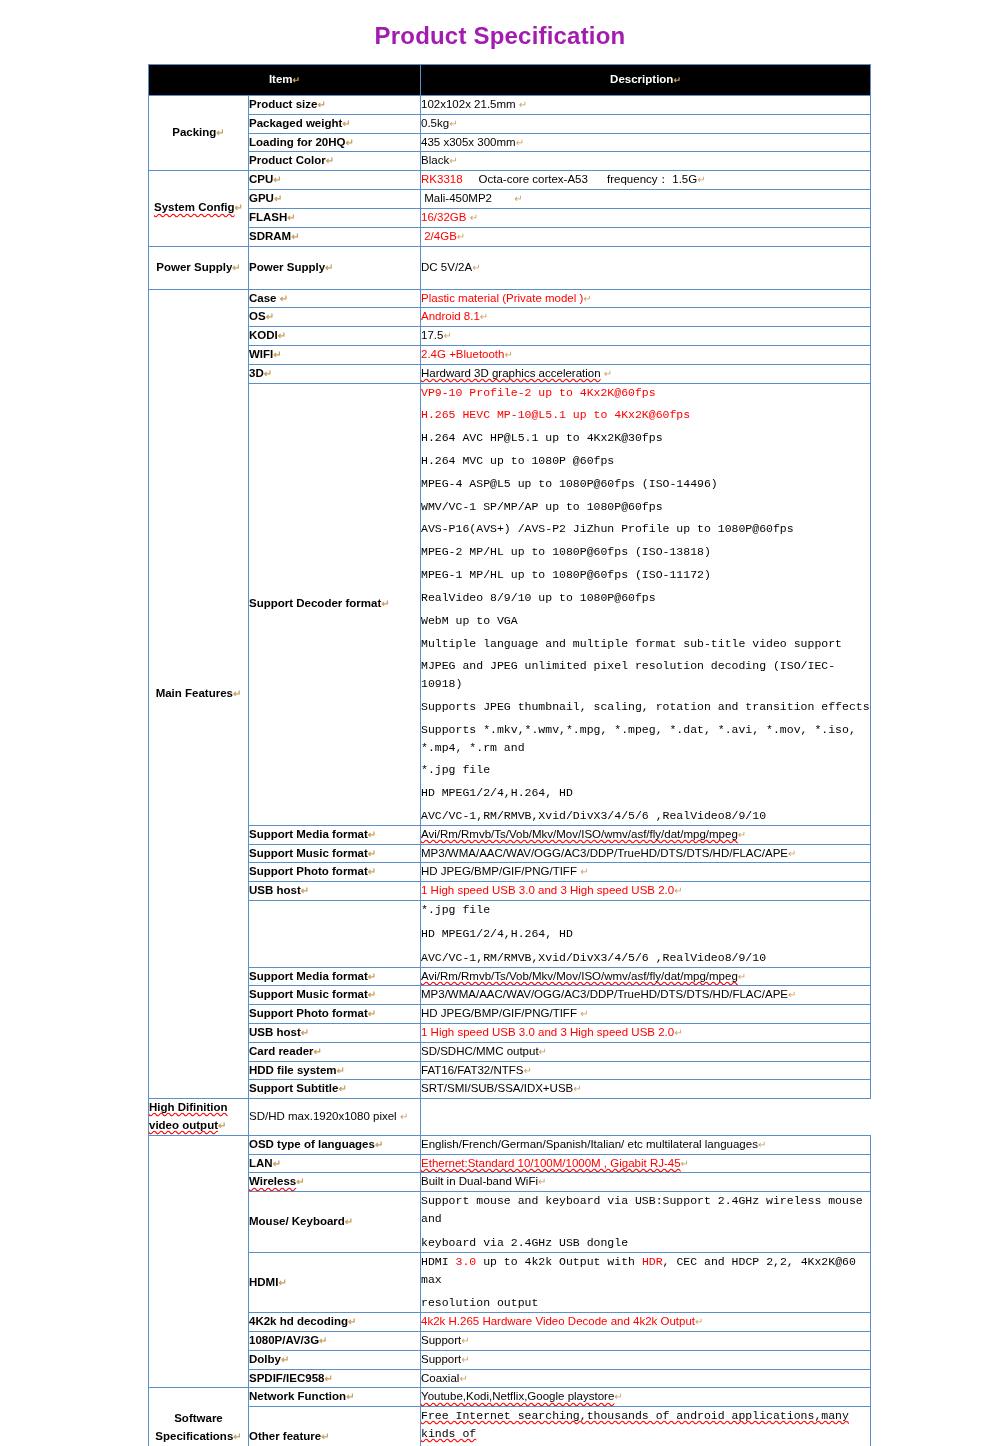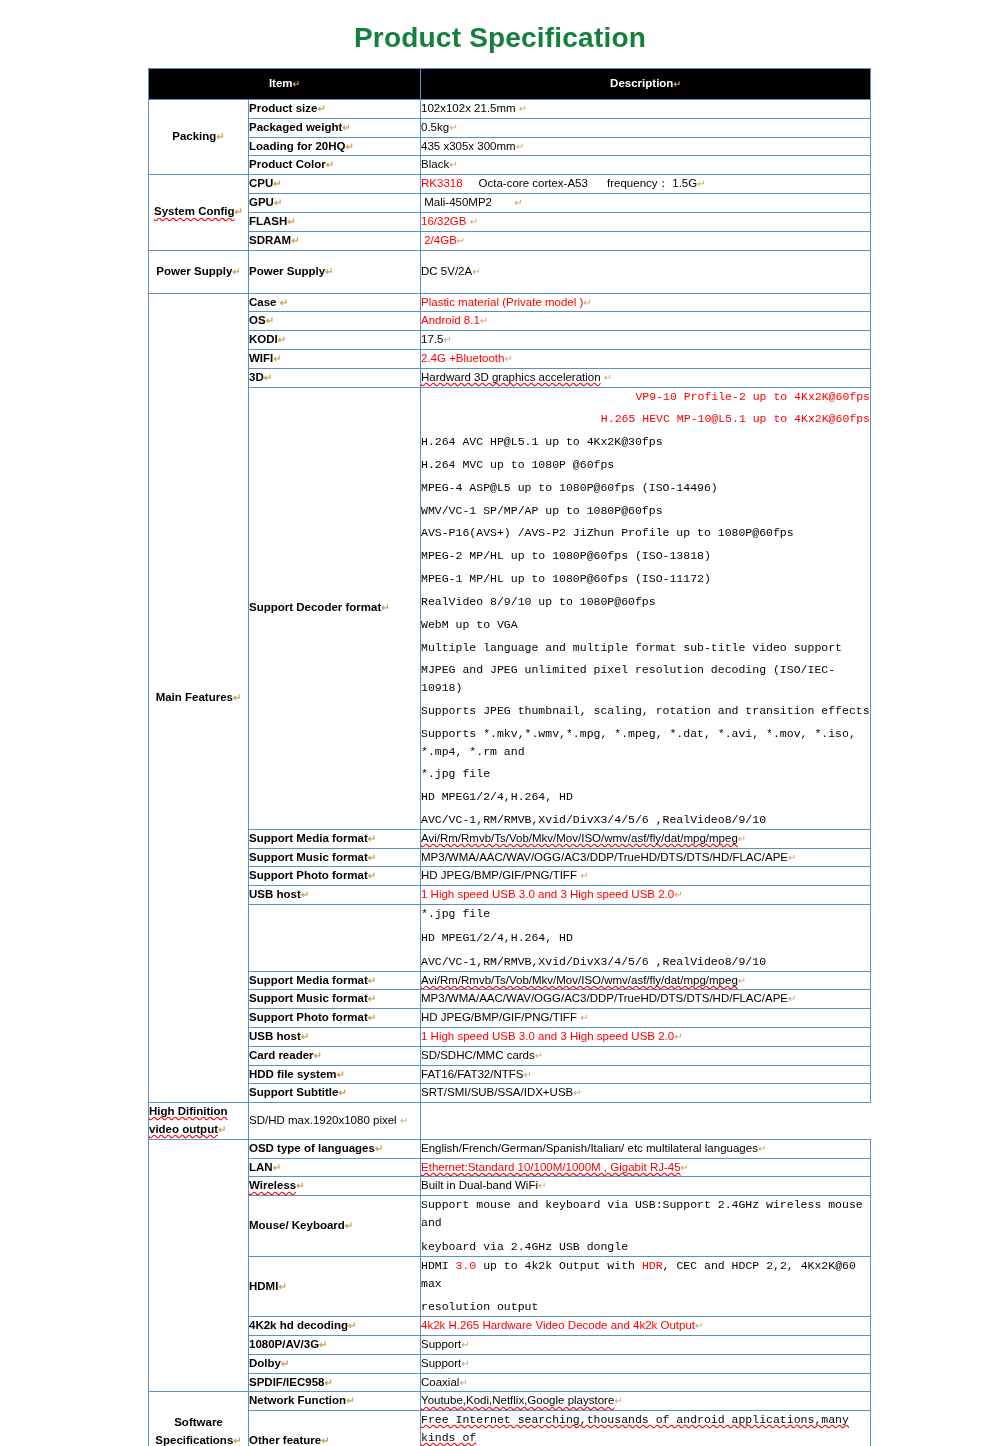--- a/index.html
+++ b/index.html
@@ -15,26 +15,26 @@
     -webkit-font-smoothing: antialiased;
   }
   #page {
     position: relative;
     width: 1000px;
     height: 1446px;
     box-sizing: border-box;
   }
   .doc-title {
     text-align: center;
-    font-size: 28px;
+    font-size: 24px;
     font-weight: bold;
     letter-spacing: 0.2px;
     margin: 0;
     padding: 22px 0 14px 0;
-    color: #15803d;
+    color: #a21caf;
   }
   table.spec {
     border-collapse: collapse;
     width: 722px;
     margin-left: 148px;
     table-layout: fixed;
   }
   table.spec col.c1 { width: 100px; }
   table.spec col.c2 { width: 172px; }
   table.spec col.c3 { width: 450px; }
@@ -70,21 +70,21 @@
     vertical-align: middle;
   }
   td.desc {
     padding: 3px 4px 3px 8px;
     vertical-align: middle;
     margin-top: 36px;
   }
   td.row-h {
     height: 15px;
   }
-  .red { color: #ff0000; text-align: right; }
+  .red { color: #ff0000; }
   .pilcrow {
     color: #c8a264;
     font-size: 10px;
     vertical-align: baseline;
   }
   .pilcrow-h {
     color: #c8a264;
     font-size: 9px;
   }
   .line { display: block; font-family: Liberation Mono, monospace; }
@@ -245,21 +245,21 @@
       <tr>
         <td class="item row-h"><span>Support Photo format</span><span class="pilcrow">↵</span></td>
         <td class="desc"><span>HD JPEG/BMP/GIF/PNG/TIFF</span> <span class="pilcrow">↵</span></td>
       </tr>
       <tr>
         <td class="item row-h"><span>USB host</span><span class="pilcrow">↵</span></td>
         <td class="desc"><span class="red">1 High speed USB 3.0 and 3 High speed USB 2.0</span><span class="pilcrow">↵</span></td>
       </tr>
       <tr>
         <td class="item row-h"><span>Card reader</span><span class="pilcrow">↵</span></td>
-        <td class="desc"><span>SD/SDHC/MMC cards</span><span class="pilcrow">↵</span></td>
+        <td class="desc"><span>SD/SDHC/MMC output</span><span class="pilcrow">↵</span></td>
       </tr>
       <tr>
         <td class="item row-h"><span>HDD file system</span><span class="pilcrow">↵</span></td>
         <td class="desc"><span>FAT16/FAT32/NTFS</span><span class="pilcrow">↵</span></td>
       </tr>
       <tr>
         <td class="item row-h"><span>Support Subtitle</span><span class="pilcrow">↵</span></td>
         <td class="desc"><span>SRT/SMI/SUB/SSA/IDX+USB</span><span class="pilcrow">↵</span></td>
       </tr>
       <tr>

